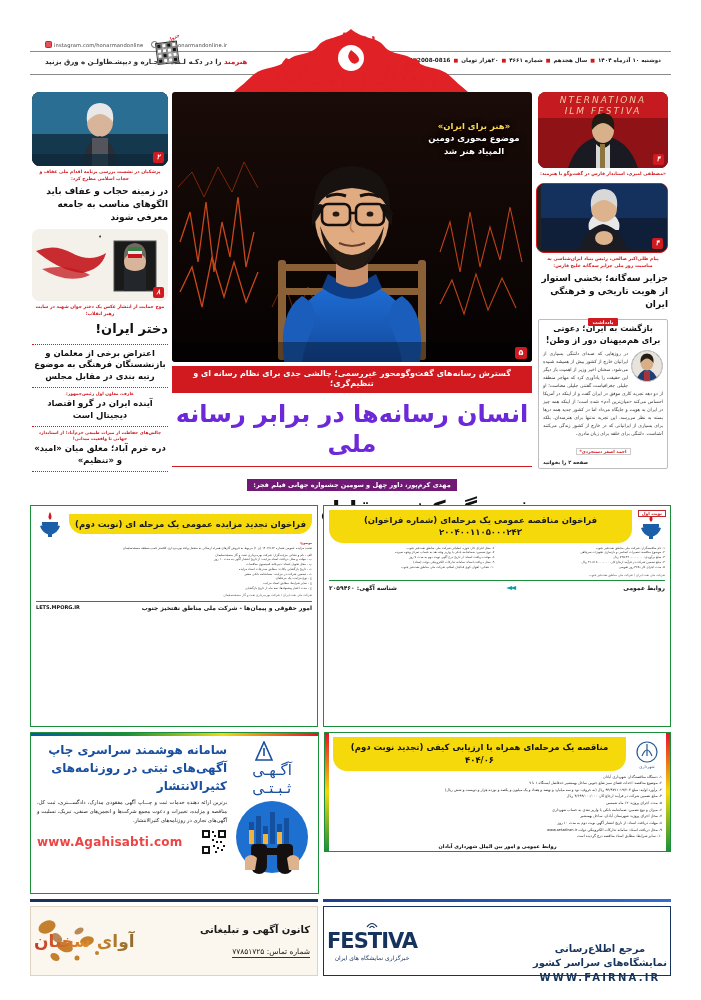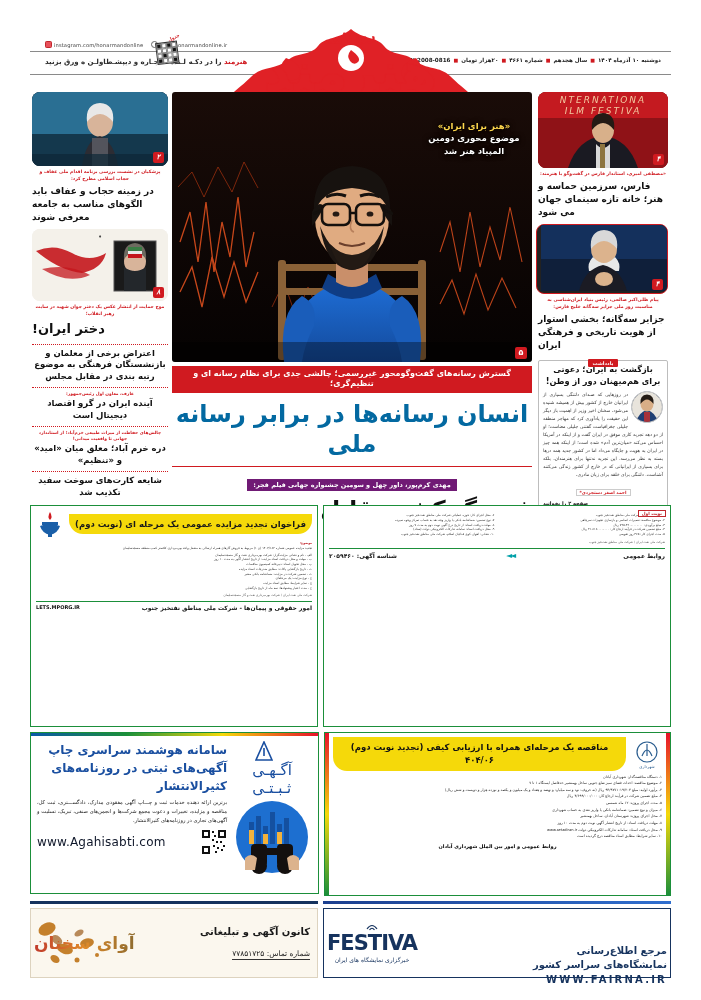--- a/index.html
+++ b/index.html
@@ -117,21 +117,21 @@
     width: 11px; height: 11px; line-height: 11px;
     border-radius: 2px; text-align: center;
   }
   .kicker {
     font-size: 4.6px; color: #d01a20; font-weight: bold;
     text-align: center; line-height: 1.5; margin: 3px 2px 2px;
     direction: rtl;
   }
   .hl-small {
     font-size: 9px; font-weight: bold; color: #111;
-    text-align: left; line-height: 1.45; direction: rtl;
+    text-align: right; line-height: 1.45; direction: rtl;
     margin-bottom: 3px;
   }
 
   .dotline { border-top: 1.3px dotted #d01a20; margin: 4px 0 3px; }
 
   .brief { direction: rtl; margin-bottom: 2px; }
   .brief .bk { font-size: 4.4px; color: #d01a20; font-weight: bold; text-align: center; line-height: 1.5; }
   .brief .bh { font-size: 8.5px; font-weight: bold; color: #111; text-align: center; line-height: 1.4; }
 
   
@@ -157,21 +157,21 @@
   .overlay-cap .q { color: #ffd84d; }
 
   .lead-bar {
     background: #d01a20; color: #fff;
     font-size: 8px; font-weight: bold;
     text-align: center; direction: rtl;
     padding: 3px 4px; margin-top: 4px;
     line-height: 1.3;
   }
   .lead-head {
-    font-size: 24px; font-weight: bold; color: #0369a1;
+    font-size: 24px; font-weight: bold; color: #6d28d9;
     text-align: center; direction: rtl;
     margin: 6px 0 2px; line-height: 1.25;
     letter-spacing: -.5px;
   }
   .rule-red { height: 1px; background: #d01a20; margin: 7px 0 5px; }
 
   .sub-bar {
     display: inline-block;
     background: #701a75; color: #fff;
     font-size: 6.5px; font-weight: bold; direction: rtl;
@@ -251,37 +251,37 @@
   .sabti {
     background: #fff; border: .8px solid #1b8f3a; position: relative; overflow: hidden;
   }
   .sabti-top { height: 3px; background: linear-gradient(90deg,#0a58a8,#1b8f3a,#f5d90a,#e8122b); }
   .sabti-head {
     font-size: 12px; font-weight: bold; color: #1a4fa0; direction: rtl;
     text-align: right; line-height: 1.5;
   }
   .sabti-body { font-size: 5.2px; color: #222; line-height: 1.75; direction: rtl; text-align: justify; }
   .sabti-url {
-    font-size: 12px; font-weight: normal; color: #0f172a; direction: ltr;
+    font-size: 12px; font-weight: bold; color: #ef4444; direction: ltr;
     text-align: center; letter-spacing: .2px;
   }
   .sabti-logo { text-align: left; direction: rtl; }
   .sabti-logo .l1 { font-size: 15px; font-weight: normal; color: #1a4fa0; line-height: 1.2; }
   .qr { width: 26px; height: 26px; }
   .binoc { width: 74px; height: 74px; }
 
   
   .foot-ad {
     border: 1px solid #16335e; background: #fff;
     display: flex; align-items: center; justify-content: space-between;
     padding: 6px 3px; box-sizing: border-box;
   }
   .fairna-mark { font-size: 21px; font-weight: bold; color: #16335e; letter-spacing: -1px; direction: ltr; }
   .fairna-sub { font-size: 6px; color: #16335e; direction: rtl; text-align: center; margin-top: 1px; }
-  .fairna-right { direction: rtl; text-align: right; margin-top: 44px; }
+  .fairna-right { direction: rtl; text-align: center; margin-top: 44px; }
   .fairna-right .t1 { font-size: 10px; font-weight: bold; color: #16335e; line-height: 1.4; }
   .fairna-right .t2 { font-size: 10px; font-weight: bold; color: #16335e; direction: ltr; letter-spacing: 2.2px; margin-top: 2px; }
 
   .avay {
     background: #fbf7ee; position: relative; overflow: hidden;
     border: .6px solid #ddd3bf;
   }
   .avay .t1 { font-size: 10px; font-weight: bold; color: #1a1a1a; direction: rtl; }
   .avay .t2 { font-size: 7.5px; color: #1a1a1a; direction: rtl; border-bottom: .7px solid #333; display: inline-block; padding-bottom: 1px; }
   .avay-logo { font-size: 17px; font-weight: bold; letter-spacing: -1px; }
@@ -428,24 +428,20 @@
     <div class="brief">
       <div class="bk">عارف، معاون اول رئیس‌جمهور:</div>
       <div class="bh">آینده ایران در گرو اقتصاد دیجیتال است</div>
     </div>
     <div class="dotline"></div>
     <div class="brief">
       <div class="bk">چالش‌های حفاظت از میراث طبیعی خرم‌آباد؛ از استاندارد جهانی تا واقعیت میدانی!</div>
       <div class="bh">دره خرم آباد؛ معلق میان «امید» و «تنظیم»</div>
     </div>
     <div class="dotline"></div>
-    <div class="brief">
-      <div class="bk"></div>
-      <div class="bh">شایعه کارت‌های سوخت سفید تکذیب شد</div>
-    </div>
   </div>
 
   <div class="col-mid">
     <div class="main-photo">
       <svg width="360" height="270" viewBox="0 0 360 270">
         <defs>
           <linearGradient id="bgdark" x1="0" y1="0" x2="0" y2="1">
             <stop offset="0%" stop-color="#1a0c08"></stop>
             <stop offset="100%" stop-color="#050202"></stop>
           </linearGradient>
@@ -541,21 +537,20 @@
           <rect x="0" y="26" width="130" height="50" fill="#8f1217"></rect>
           <path d="M30 76 q10-30,35-32 q25 2,35 32 Z" fill="#1a1a22"></path>
           <ellipse cx="65" cy="38" rx="11" ry="13" fill="#d8b08a"></ellipse>
           <path d="M54 38 q11-14,22 0 q2-16,-11-17 q-13 1,-11 17 Z" fill="#241a14"></path>
           <path d="M58 52 q7 8,14 0 l0 24 l-14 0 Z" fill="#d8d8d8"></path>
           <rect x="62" y="52" width="5" height="24" fill="#8d7540"></rect>
         </svg>
         <div class="pagenum">۴</div>
       </div>
       <div class="kicker">«مصطفی امیری، استاندار فارس در گفت‌وگو با هنرمند:</div>
-      <div class="hl-small">فارس، سرزمین حماسه و هنر؛ خانه تازه سینمای جهان می شود</div>
     </div>
 
     <div class="card">
       <div class="photo" style="height:68px;border:1.6px solid #d01a20">
         <svg width="126" height="66" viewBox="0 0 126 66">
           <rect width="126" height="66" fill="#0f1f3a"></rect>
           <rect x="0" y="0" width="126" height="34" fill="#14305c"></rect>
           <ellipse cx="63" cy="24" rx="13" ry="15" fill="#dcb38d"></ellipse>
           <path d="M50 24 q13-16,26 0 q2-18,-13-19 q-15 1,-13 19 Z" fill="#d8d8d8"></path>
           <path d="M52 32 q11 12,22 0 q6 6,4 14 l-30 0 q-2-8,4-14 Z" fill="#e8e8e8"></path>
@@ -588,20 +583,31 @@
     </div>
   </div>
 
   <div class="ads">
 
     <div class="adrow">
 
       <div class="ad" style="width:348px;height:222px">
         <div class="nowbat">نوبت اول</div>
         <div class="ad-inner" style="padding:4px 5px">
+          <div style="display:flex;align-items:center;gap:5px;">
+            <div class="ad-logo-nioc">
+              <svg width="28" height="28" viewBox="0 0 28 28">
+                <path d="M14 2 q-3 5,0 8 q3-3,0-8 Z" fill="#d01a20"></path>
+                <path d="M6 12 h16 v3 h-16 Z" fill="#1a5fa8"></path>
+                <path d="M4 16 q10-4,20 0 q-2 7,-10 9 q-8-2,-10-9 Z" fill="#1a5fa8"></path>
+                <rect x="12" y="24" width="4" height="3" fill="#1a5fa8"></rect>
+              </svg>
+            </div>
+            <div style="flex:1" class="ad-banner">فراخوان مناقصه عمومی یک مرحله‌ای (شماره فراخوان) ۲۰۰۴۰۰۱۱۰۵۰۰۰۲۴۳</div>
+          </div>
           <div style="display:flex;gap:5px;margin-top:3px;">
             <div style="flex:1" class="micro">
               <div>۱- نام مناقصه‌گزار: شرکت ملی مناطق نفت‌خیز جنوب</div>
               <div>۲- موضوع مناقصه: تعمیرات اساسی و بازسازی تجهیزات سرچاهی</div>
               <div>۳- مبلغ برآوردی: ۷۹۵.۴۲۰.۰۰۰.۰۰۰ ریال</div>
               <div>۴- مبلغ تضمین شرکت در فرآیند ارجاع کار: ۳۱.۸۱۶.۰۰۰.۰۰۰ ریال</div>
               <div>۵- مدت اجرای کار: ۳۶۵ روز تقویمی</div>
             </div>
             <div style="flex:1" class="micro">
               <div>۶- محل اجرای کار: حوزه عملیاتی شرکت ملی مناطق نفت‌خیز جنوب</div>
@@ -649,21 +655,21 @@
           <div class="ad-foot">
             <span>امور حقوقی و پیمان‌ها - شرکت ملی مناطق نفتخیز جنوب</span>
             <span style="direction:ltr;font-size:5px">LETS.MPORG.IR</span>
           </div>
         </div>
       </div>
     </div>
 
     <div class="adrow">
 
-      <div class="ad" style="width:348px;height:164px">
+      <div class="ad" style="width:348px;height:120px">
         <div class="ribbon-edge" style="left:0"></div>
         <div class="ribbon-edge" style="right:0"></div>
         <div class="ad-inner" style="padding:4px 8px">
           <div style="display:flex;align-items:center;gap:6px;">
             <div class="sh-logo">
               <svg width="30" height="30" viewBox="0 0 30 30">
                 <circle cx="15" cy="13" r="10" fill="none" stroke="#2a5d8f" stroke-width="1.2"></circle>
                 <path d="M10 17 q5-12,10 0 M15 5 v12" stroke="#2a5d8f" stroke-width="1.2" fill="none"></path>
                 <text x="15" y="29" font-size="4" fill="#2a5d8f" text-anchor="middle" font-family="DejaVu Sans">شهرداری</text>
               </svg>

